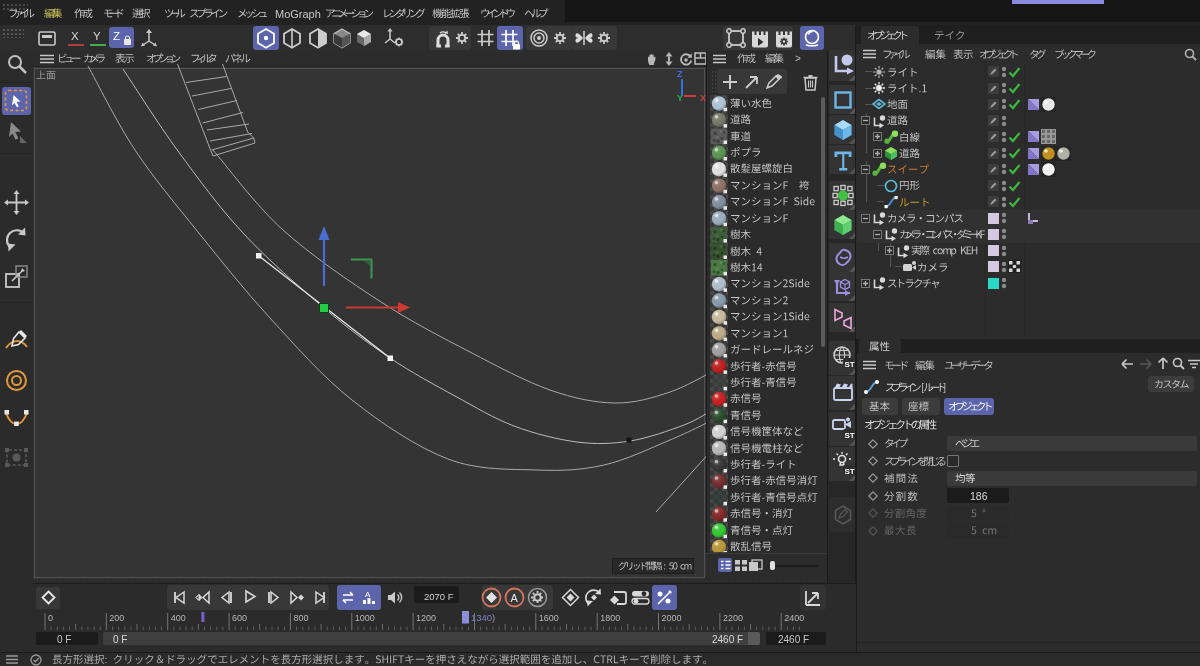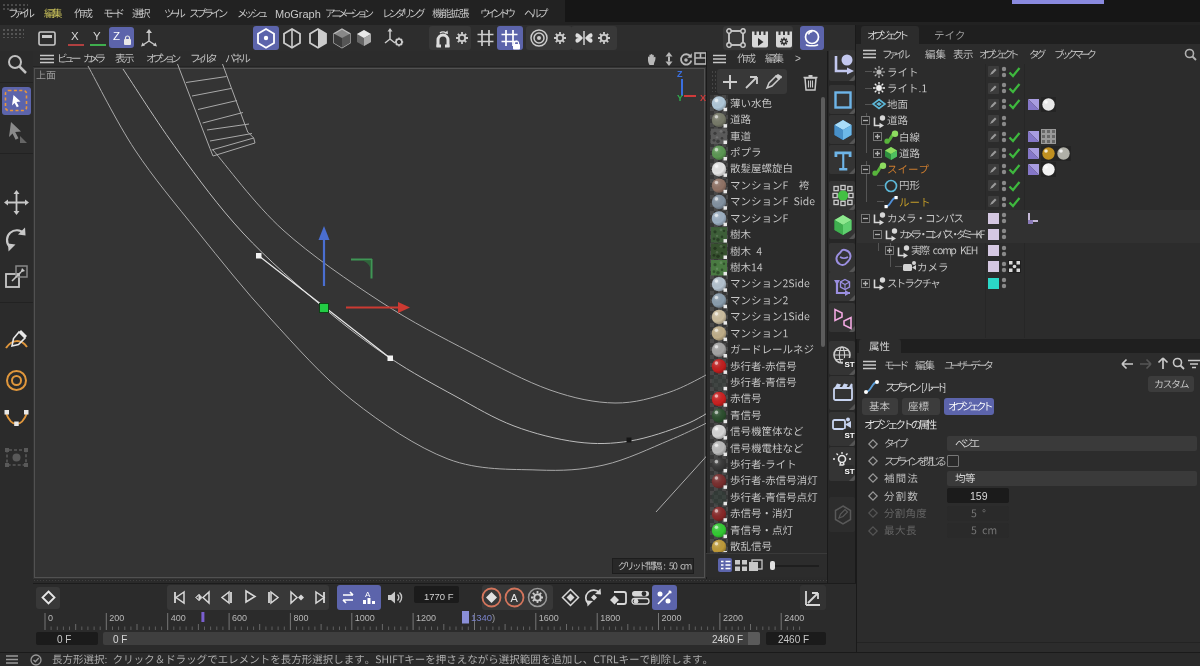--- a/index.html
+++ b/index.html
@@ -1890,21 +1890,21 @@
     <path d="M5 0.8L9.2 5 5 9.2 0.8 5z" fill="none" stroke="#999" stroke-width="1.2"></path>
   </svg>
 <svg class="abs " style="left:884.0px;top:490.5px;" width="37" height="13" viewBox="0 0 37 13">
     <g fill="#c0c0c0" transform="translate(0,9.2) scale(0.01050)">
       <use href="#g144" x="0"></use>
       <use href="#g145" x="1111"></use>
       <use href="#g146" x="2222"></use>
     </g>
   </svg>
 <div class="abs" style="left:947px;top:488.19999999999993px;width:62px;height:15px;background:#1b1b1b;border-radius:2px"></div>
-<div class="abs" style="left:970px;top:489.69999999999993px;font-size:10.5px;color:#d8d8d8;font-weight:400;letter-spacing:0">159</div>
+<div class="abs" style="left:970px;top:489.69999999999993px;font-size:10.5px;color:#d8d8d8;font-weight:400;letter-spacing:0">186</div>
 <svg class="abs" style="left:868px;top:508.0999999999999px" width="10" height="10" viewBox="0 0 10 10">
     <path d="M5 0.8L9.2 5 5 9.2 0.8 5z" fill="none" stroke="#555" stroke-width="1.2"></path>
   </svg>
 <svg class="abs " style="left:884.0px;top:507.9px;" width="45" height="13" viewBox="0 0 45 13">
     <g fill="#666666" transform="translate(0,9.2) scale(0.01050)">
       <use href="#g144" x="0"></use>
       <use href="#g145" x="1024"></use>
       <use href="#g147" x="2048"></use>
       <use href="#g148" x="3071"></use>
     </g>
@@ -1980,21 +1980,21 @@
       <rect x="2" y="11" width="3" height="4"></rect>
       <rect x="6.5" y="9" width="3" height="6"></rect>
       <rect x="11" y="12" width="3" height="3"></rect>
     </g>
   </svg>
 <svg class="abs" style="left:386px;top:589px" width="17" height="17" viewBox="0 0 17 17">
     <path d="M2 6v5h3l4 3.5v-12L5 6z" fill="#c8c8c8"></path>
     <path d="M11.5 5.5a4 4 0 010 6M13.5 3.5a7 7 0 010 10" stroke="#c8c8c8" stroke-width="1.4" fill="none"></path>
   </svg>
 <div class="abs" style="left:414px;top:586px;width:45px;height:17px;background:#1b1b1b;border-radius:2px"></div>
-<div class="abs" style="left:424px;top:590.5px;font-size:9.5px;color:#d0d0d0;font-weight:400;letter-spacing:0">1770 F</div>
+<div class="abs" style="left:424px;top:590.5px;font-size:9.5px;color:#d0d0d0;font-weight:400;letter-spacing:0">2070 F</div>
 <div class="abs" style="left:482px;top:585px;width:71px;height:25px;background:#383838;border-radius:3px"></div>
 <svg class="abs" style="left:481px;top:587px" width="21" height="21" viewBox="0 0 21 21">
     <circle cx="10.5" cy="10.5" r="9" fill="none" stroke="#d4755c" stroke-width="1.8"></circle>
     <path d="M10.5 5l5.5 5.5-5.5 5.5L5 10.5z" fill="#e0e0e0"></path>
   </svg>
 <svg class="abs" style="left:504px;top:587px" width="21" height="21" viewBox="0 0 21 21">
     <circle cx="10.5" cy="10.5" r="9" fill="none" stroke="#d4755c" stroke-width="1.8"></circle>
     <text x="6.5" y="14.5" font-size="11" fill="#e8e8e8" font-family="Liberation Sans">A</text>
   </svg>
 <svg class="abs" style="left:527px;top:587px" width="21" height="21" viewBox="0 0 21 21">

